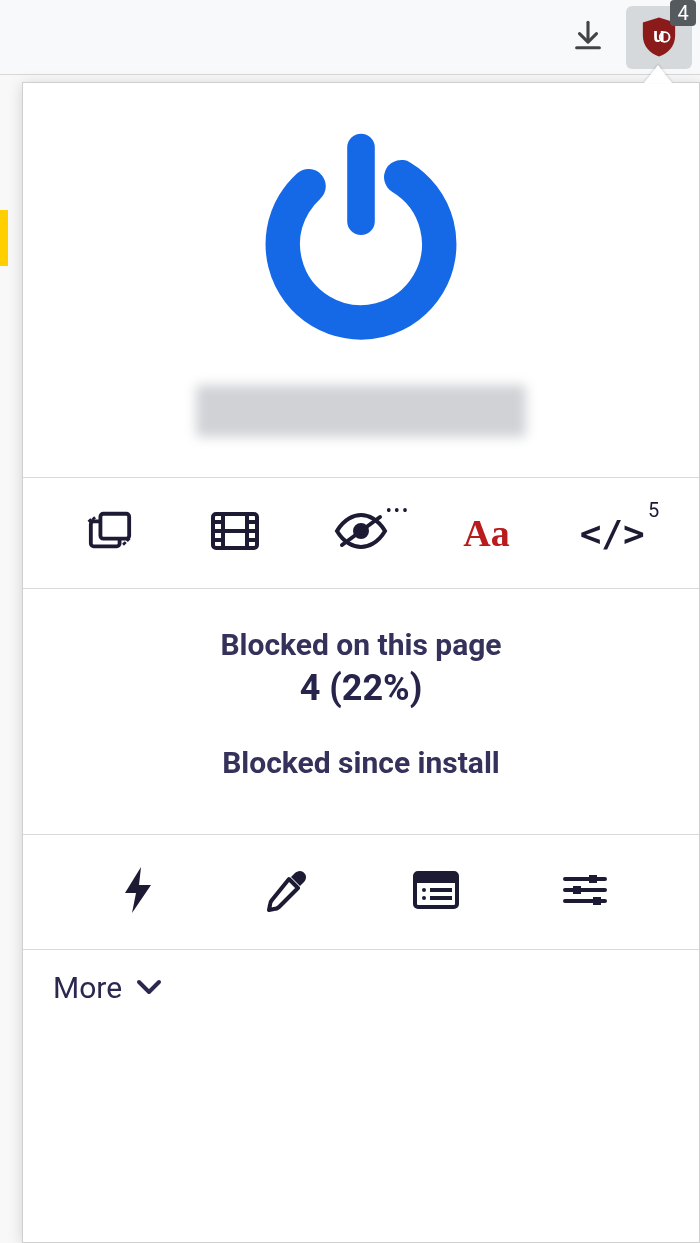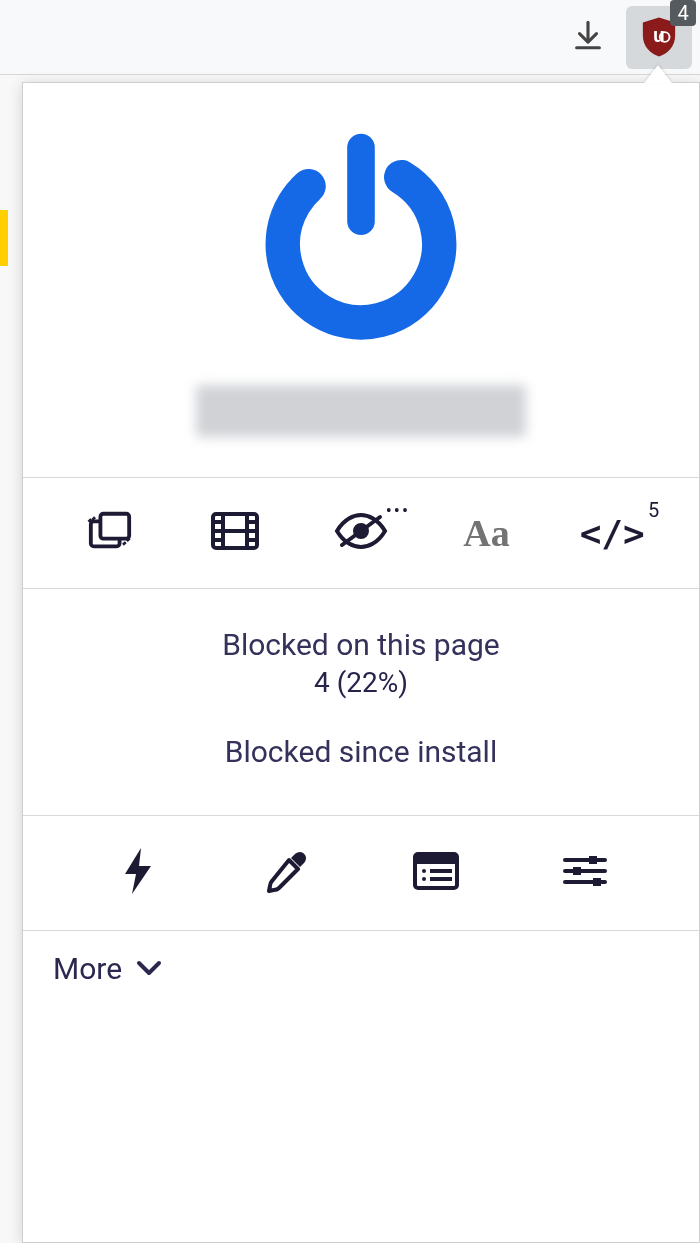--- a/index.html
+++ b/index.html
@@ -160,29 +160,29 @@
     font-size: 18px;
     color: #1d1a33;
   }
 
   
   .stats {
     padding: 36px 20px 44px;
     text-align: center;
     color: #292650;
   }
-  .stat-block { margin-bottom: 30px; }
-  .stat-block:last-child { margin-bottom: 0; }
+  .stat-block { margin-bottom: 30px; font-weight: bold; }
+  .stat-block:last-child { margin-bottom: 8px; }
   .stat-label {
     font-size: 30px;
     line-height: 1.3;
     color: #34315a;
   }
   .stat-value {
-    font-size: 28px;
+    font-size: 36px;
     line-height: 1.35;
     color: #27244c;
   }
 
   
   .toolrow2 {
     display: flex;
     justify-content: space-around;
     align-items: center;
     padding: 30px 40px;
@@ -286,21 +286,21 @@
       <span>
         <svg width="54" height="36" viewBox="0 0 54 36" fill="none" stroke="#1d1a33" stroke-width="4" stroke-linecap="round">
           <path d="M3 18 C10 6 20 2 27 2 C34 2 44 6 51 18 C44 30 34 34 27 34 C20 34 10 30 3 18 Z"></path>
           <circle cx="27" cy="18" r="6" fill="#1d1a33"></circle>
           <line x1="8" y1="32" x2="46" y2="4"></line>
         </svg>
       </span>
       <span class="dots3">•••</span>
     </div>
     <div class="tool">
-      <span style="font-family: Georgia, 'Times New Roman', serif; font-size:38px; font-weight:700; color:#737373; line-height:1;">Aa</span>
+      <span style="font-family: Georgia, 'Times New Roman', serif; font-size:38px; font-weight:700; color:#b91c1c; line-height:1;">Aa</span>
     </div>
     <div class="tool">
       <span style="font-family: Consolas, monospace; font-size:36px; font-weight:700; color:#1d1a33;">&lt;/&gt;</span>
       <sup>5</sup>
     </div>
   </section>
 
   <section class="stats">
     <div class="stat-block">
       <div class="stat-label">Blocked on this page</div>

